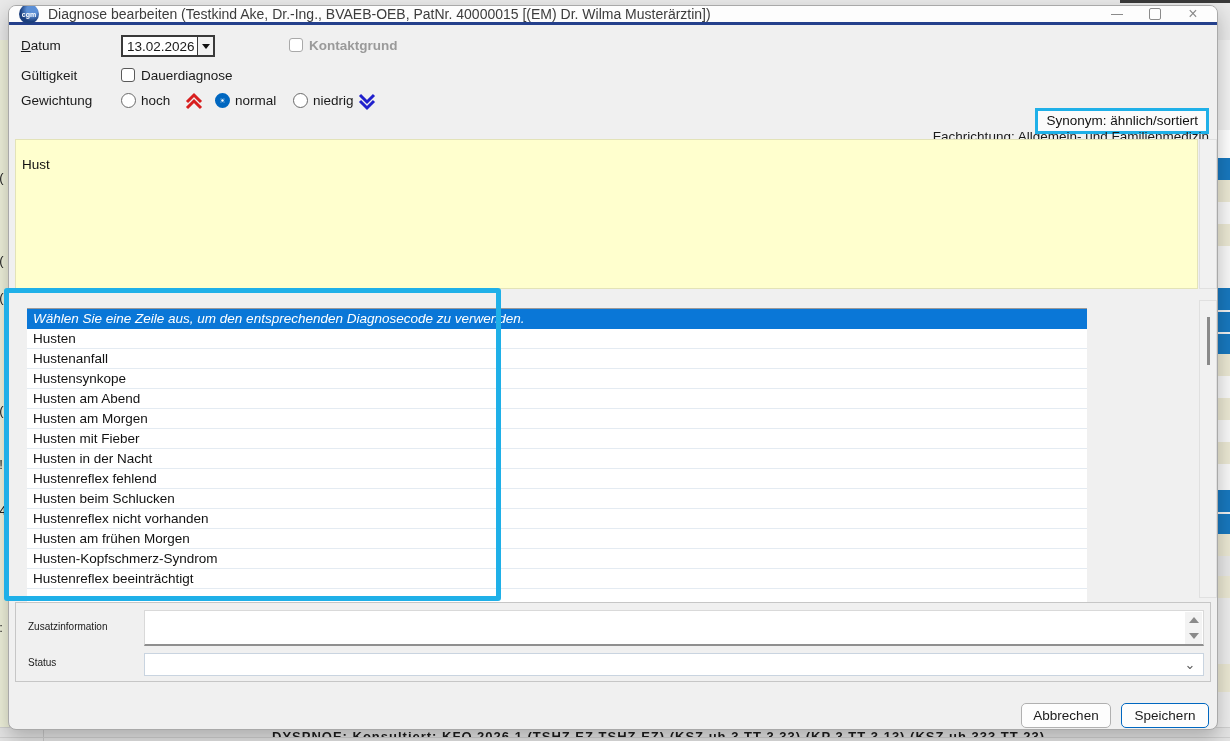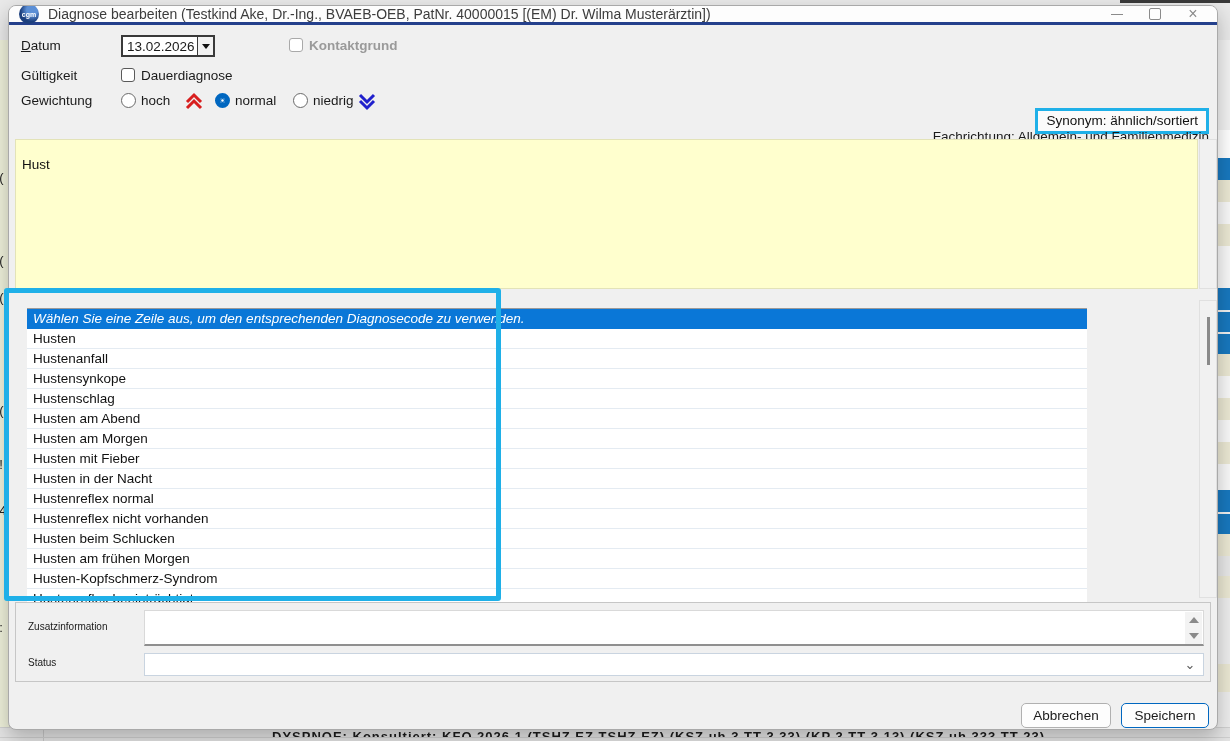--- a/index.html
+++ b/index.html
@@ -216,28 +216,27 @@
   <div class="vscroll ed-scroll">
     <div class="arr arr-up"></div>
     <div class="arr arr-down"></div>
   </div>
 
   <div class="list">
     <div class="srow header">Wählen Sie eine Zeile aus, um den entsprechenden Diagnosecode zu verwenden.</div>
   <div class="srow">Husten</div>
       <div class="srow">Hustenanfall</div>
       <div class="srow">Hustensynkope</div>
-      <div class="srow">Hustenschlag</div>
       <div class="srow">Husten am Abend</div>
       <div class="srow">Husten am Morgen</div>
       <div class="srow">Husten mit Fieber</div>
       <div class="srow">Husten in der Nacht</div>
-      <div class="srow">Hustenreflex normal</div>
+      <div class="srow">Hustenreflex fehlend</div>
+      <div class="srow">Husten beim Schlucken</div>
       <div class="srow">Hustenreflex nicht vorhanden</div>
-      <div class="srow">Husten beim Schlucken</div>
       <div class="srow">Husten am frühen Morgen</div>
       <div class="srow">Husten-Kopfschmerz-Syndrom</div>
       <div class="srow">Hustenreflex beeinträchtigt</div>
     </div>
   <div class="vscroll list-scroll">
     <div class="list-thumb"></div>
   </div>
 
   <div class="bottom-panel">
     <div class="bp-label" style="top:18px;">Zusatzinformation</div>

